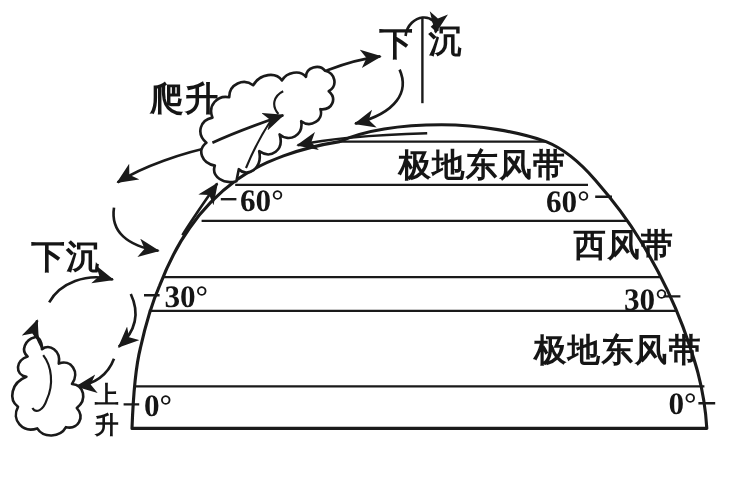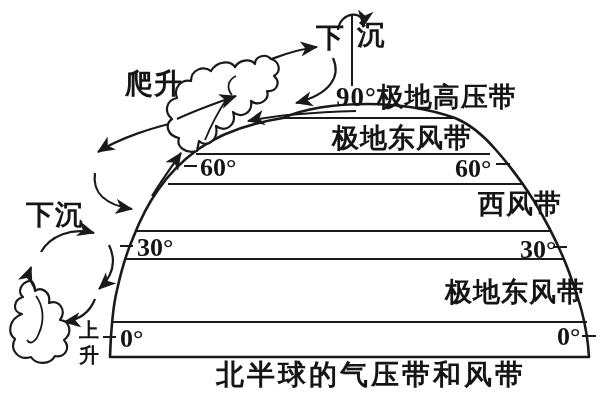--- a/index.html
+++ b/index.html
@@ -114,30 +114,28 @@
          C 35 283, 31 280, 29 281
          Z" fill="#ffffff" stroke="#1a1a1a" stroke-width="2.2" stroke-linejoin="round"></path>
     <path d="M 36 296 C 43 305, 45 320, 39 333 C 36 342, 30 345, 27 340" fill="none" stroke="#1a1a1a" stroke-width="1.8"></path>
 
     <path d="M 36 291 C 31 283, 28 275, 31 267" fill="none" stroke="#1a1a1a" stroke-width="2.2" marker-end="url(#ah)"></path>
   </svg>
 
   <span class="lbl anno" style="left:316px;top:24px;">下</span>
   <span class="lbl anno" style="left:357px;top:21px;">沉</span>
 
-  <span class="lbl belt" style="left:336px;top:84px;">90°极地高压带</span>
   <span class="lbl belt" style="left:332px;top:125px;">极地东风带</span>
   <span class="lbl belt" style="left:478px;top:191px;">西风带</span>
   <span class="lbl belt" style="left:445px;top:279px;">极地东风带</span>
 
   <span class="lbl deg" style="left:200px;top:155px;">60°</span>
   <span class="lbl deg" style="left:455px;top:156px;">60°</span>
   <span class="lbl deg" style="left:137px;top:235px;">30°</span>
   <span class="lbl deg" style="left:520px;top:237px;">30°</span>
   <span class="lbl deg" style="left:120px;top:326px;">0°</span>
   <span class="lbl deg" style="left:557px;top:324px;">0°</span>
 
   <span class="lbl anno" style="left:26px;top:201px;">下沉</span>
   <span class="lbl anno" style="left:125px;top:70px;">爬升</span>
   <div class="lbl anno vtext" style="left:75px;top:318px;font-size:20px;">上升</div>
 
-  <span class="lbl title" style="left:216px;top:361px;">北半球的气压带和风带</span>
 </div>
 
 </body></html>

